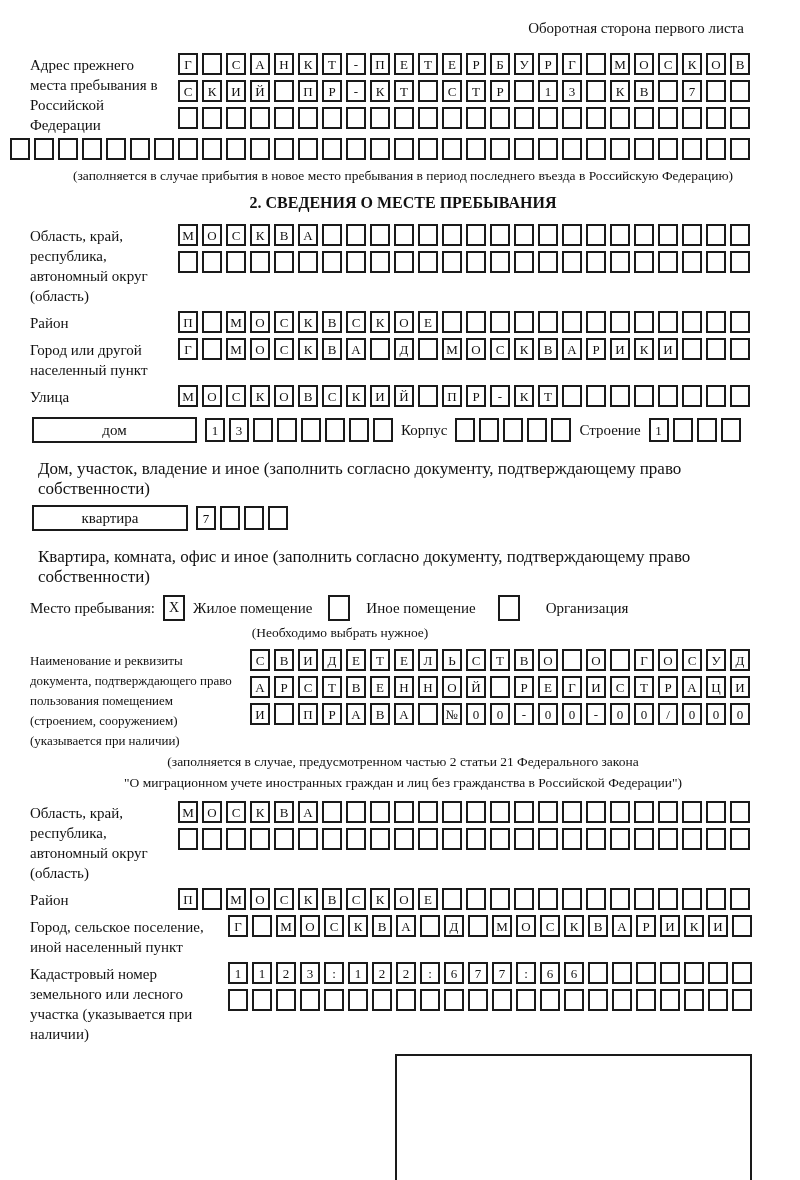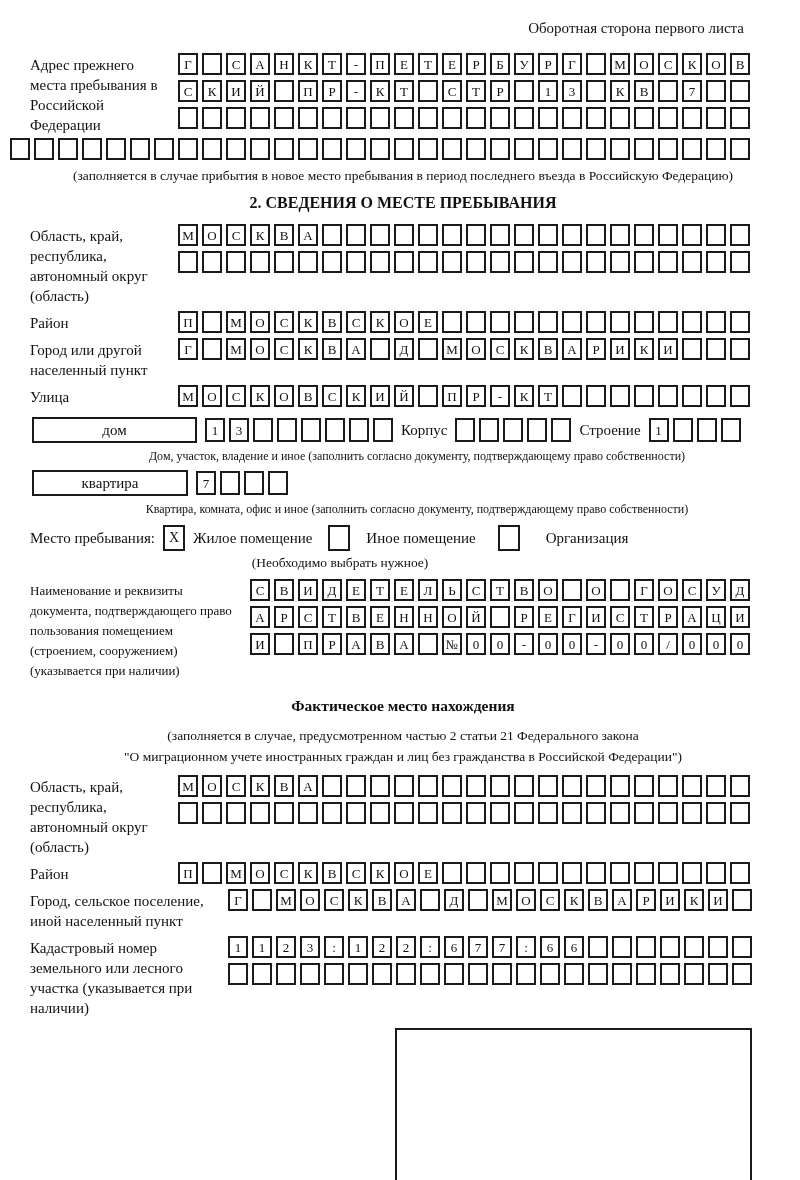--- a/index.html
+++ b/index.html
@@ -23,21 +23,21 @@
   .fullrow{margin:3px 0 0 0;}
   .center-note{text-align:center;font-size:13.5px;margin-top:8px;}
   .sec-title{text-align:center;font-size:16px;font-weight:bold;margin:10px 0 12px 0;}
   .mt{margin-top:5px;}
   .house-row{display:flex;align-items:center;margin:10px 0 0 22px;font-size:15px;}
   .widebox{box-sizing:border-box;border:2px solid #1a1a1a;height:26px;display:flex;align-items:center;justify-content:center;font-size:15px;flex:none;}
   .box-dom{width:165px;align-items:center;}
   .box-kv{width:156px;}
   .inline-cells{display:flex;gap:4px;margin:0 8px;}
   .inline-cells .cell{height:24px;}
-  .small-caption{font-size:12px;margin:6px 0 6px 28px;text-align:center;}
+  .small-caption{font-size:17px;margin:16px 0 6px 28px;}
   .stay-row{display:flex;align-items:center;margin:8px 0 0 20px;font-size:15px;}
   .checkbox{
     box-sizing:border-box;width:22px;height:26px;border:2px solid #1a1a1a;flex:none;
     display:flex;align-items:center;justify-content:center;font-size:14px;
   }
   .stay-note{font-size:13.5px;margin:4px 0 8px 190px;width:280px;text-align:center;}
   .fact-title{text-align:center;font-size:15.5px;font-weight:bold;margin:16px 0 10px 0;}
   .fact-note{text-align:center;font-size:13.5px;line-height:21px;}
   .stamp-box{box-sizing:border-box;border:2px solid #1a1a1a;width:357px;height:176px;margin:10px 0 0 385px;}
 </style>
@@ -440,21 +440,20 @@
           <span class="cell">0</span>
           <span class="cell">0</span>
           <span class="cell">/</span>
           <span class="cell">0</span>
           <span class="cell">0</span>
           <span class="cell">0</span>
         </div>
     </div>
   </div>
 
-  <div class="fact-title">Фактическое место нахождения</div>
   <div class="fact-note">(заполняется в случае, предусмотренном частью 2 статьи 21 Федерального закона</div>
   <div class="fact-note" style="margin-bottom:8px;">"О миграционном учете иностранных граждан и лиц без гражданства в Российской Федерации")</div>
 
   <div class="frow">
     <div class="flabel">Область, край, республика, автономный округ (область)</div>
     <div class="rows">
       <div class="cells">
           <span class="cell">М</span>
           <span class="cell">О</span>
           <span class="cell">С</span>

